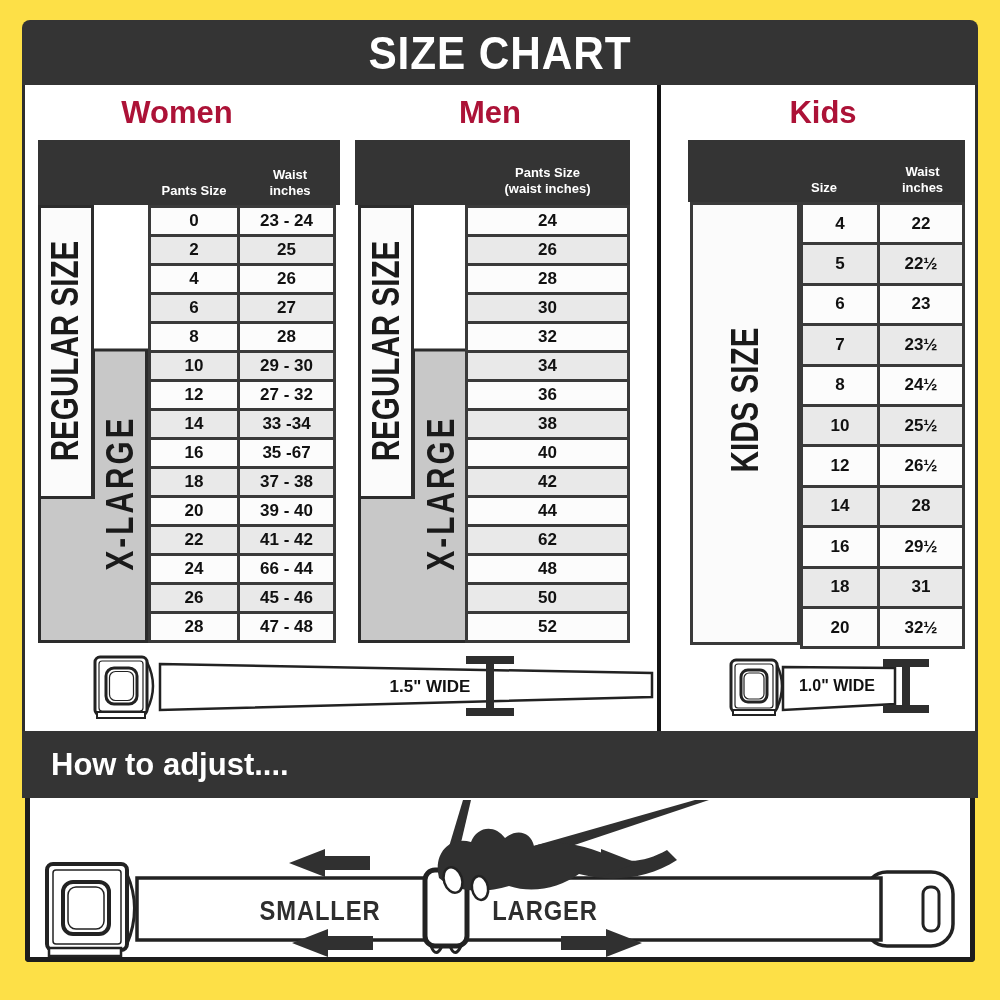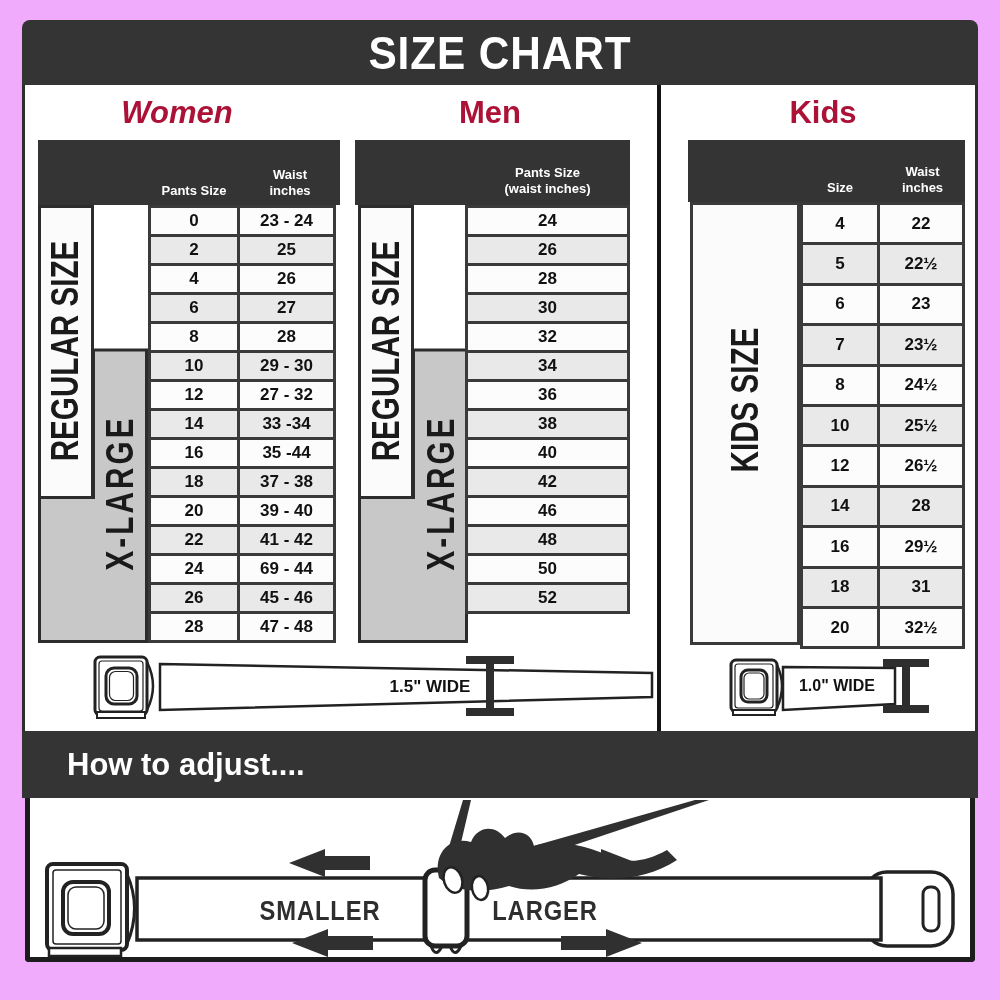--- a/index.html
+++ b/index.html
@@ -3,21 +3,21 @@
 <meta charset="utf-8">
 <style>
   :root{
     --dark:#343434;
     --accent:#ac1237;
     --line:#2e2e2e;
     --cellline:#3a3a3a;
   }
   html,body{margin:0;padding:0;background:#fff;}
   body{font-family:"Liberation Sans", sans-serif;}
-  .canvas{position:relative;width:1000px;height:1000px;background:#f0abfc;overflow:hidden;}
+  .canvas{position:relative;width:1000px;height:1000px;background:#fde047;overflow:hidden;}
   .abs{position:absolute;}
 
   .title-bar{left:22px;top:20px;width:956px;height:65px;background:var(--dark);
     border-radius:8px 8px 0 0;display:flex;align-items:center;justify-content:center;}
   .title-text{color:#fff;font-size:46px;font-weight:bold;letter-spacing:1px;transform:scaleX(0.92);}
 
   .main-panel{left:22px;top:85px;width:956px;height:646px;border-left:3px solid var(--line);
     border-right:3px solid var(--line);box-sizing:border-box;background:#fff;}
   .divider{left:657px;top:85px;width:4px;height:646px;background:#141414;}
 
@@ -43,42 +43,42 @@
   .vlabel.spread{letter-spacing:4px;}
 
   .kids-labelbox{left:690px;top:202px;width:110px;height:443px;border:3px solid var(--cellline);
     background:#fbfbfb;box-sizing:border-box;}
   .kids-note{left:692px;top:570px;width:108px;font-size:13.5px;font-weight:bold;
     line-height:1.32;color:#111;}
 
   .belt-label{font-size:17px;font-weight:bold;color:#111;text-align:center;}
 
   .footer-bar{left:22px;top:731px;width:956px;height:67px;background:var(--dark);
-    display:flex;align-items:center;padding-left:45px;box-sizing:border-box;}
+    display:flex;align-items:center;padding-left:29px;box-sizing:border-box;}
   .footer-text{color:#fff;font-size:31px;font-weight:bold;}
 
   .bottom-panel{left:25px;top:798px;width:950px;height:164px;border:5px solid #1c1c1c;
     border-top:none;box-sizing:border-box;background:#fff;border-radius:0 0 4px 4px;}
 
   .adjust-label{font-size:27px;font-weight:bold;color:#2e2e2e;text-align:center;
     letter-spacing:1px;transform:scaleX(0.88);}
 </style>
 </head>
 <body>
 
 <div class="canvas">
 
   <div class="abs title-bar">
     <div class="title-text">SIZE CHART</div>
   </div>
 
   <div class="abs main-panel"></div>
   <div class="abs divider"></div>
 
-  <div class="abs group-heading" style="left:57px;top:95px;width:240px;font-style:italic;">Women</div>
+  <div class="abs group-heading" style="left:57px;top:95px;width:240px;">Women</div>
   <div class="abs group-heading" style="left:370px;top:95px;width:240px;">Men</div>
   <div class="abs group-heading" style="left:703px;top:95px;width:240px;">Kids</div>
 
   <div class="abs thead" style="left:38px;top:140px;width:302px;height:65px;">
     <div class="th-label" style="left:110px;bottom:6px;width:92px;">Pants Size</div>
     <div class="th-label" style="left:202px;bottom:6px;width:100px;">
       <div>Waist</div>
       <div>inches</div>
     </div>
   </div>
@@ -118,37 +118,37 @@
       <div class="trow">
         <div class="cell c-wsize">12</div>
         <div class="cell c-wwaist">27 - 32</div>
       </div>
       <div class="trow">
         <div class="cell c-wsize">14</div>
         <div class="cell c-wwaist">33 -34</div>
       </div>
       <div class="trow">
         <div class="cell c-wsize">16</div>
-        <div class="cell c-wwaist">35 -44</div>
+        <div class="cell c-wwaist">35 -67</div>
       </div>
       <div class="trow">
         <div class="cell c-wsize">18</div>
         <div class="cell c-wwaist">37 - 38</div>
       </div>
       <div class="trow">
         <div class="cell c-wsize">20</div>
         <div class="cell c-wwaist">39 - 40</div>
       </div>
       <div class="trow">
         <div class="cell c-wsize">22</div>
         <div class="cell c-wwaist">41 - 42</div>
       </div>
       <div class="trow">
         <div class="cell c-wsize">24</div>
-        <div class="cell c-wwaist">69 - 44</div>
+        <div class="cell c-wwaist">66 - 44</div>
       </div>
       <div class="trow">
         <div class="cell c-wsize">26</div>
         <div class="cell c-wwaist">45 - 46</div>
       </div>
       <div class="trow">
         <div class="cell c-wsize">28</div>
         <div class="cell c-wwaist">47 - 48</div>
       </div>
     </div>
@@ -192,35 +192,38 @@
       <div class="trow">
         <div class="cell c-men">38</div>
       </div>
       <div class="trow">
         <div class="cell c-men">40</div>
       </div>
       <div class="trow">
         <div class="cell c-men">42</div>
       </div>
       <div class="trow">
-        <div class="cell c-men">46</div>
+        <div class="cell c-men">44</div>
+      </div>
+      <div class="trow">
+        <div class="cell c-men">62</div>
       </div>
       <div class="trow">
         <div class="cell c-men">48</div>
       </div>
       <div class="trow">
         <div class="cell c-men">50</div>
       </div>
       <div class="trow">
         <div class="cell c-men">52</div>
       </div>
     </div>
 
   <div class="abs thead" style="left:688px;top:140px;width:277px;height:62px;">
-    <div class="th-label" style="left:112px;bottom:6px;width:80px;">Size</div>
+    <div class="th-label" style="left:96px;bottom:6px;width:80px;">Size</div>
     <div class="th-label" style="left:192px;bottom:6px;width:85px;">
       <div>Waist</div>
       <div>inches</div>
     </div>
   </div>
 
   <div class="abs kids-labelbox"></div>
   <div class="vlabel" style="left:595px;top:380px;">KIDS SIZE</div>
 
   <div class="abs" style="left:800px;top:202px;width:165px;">

